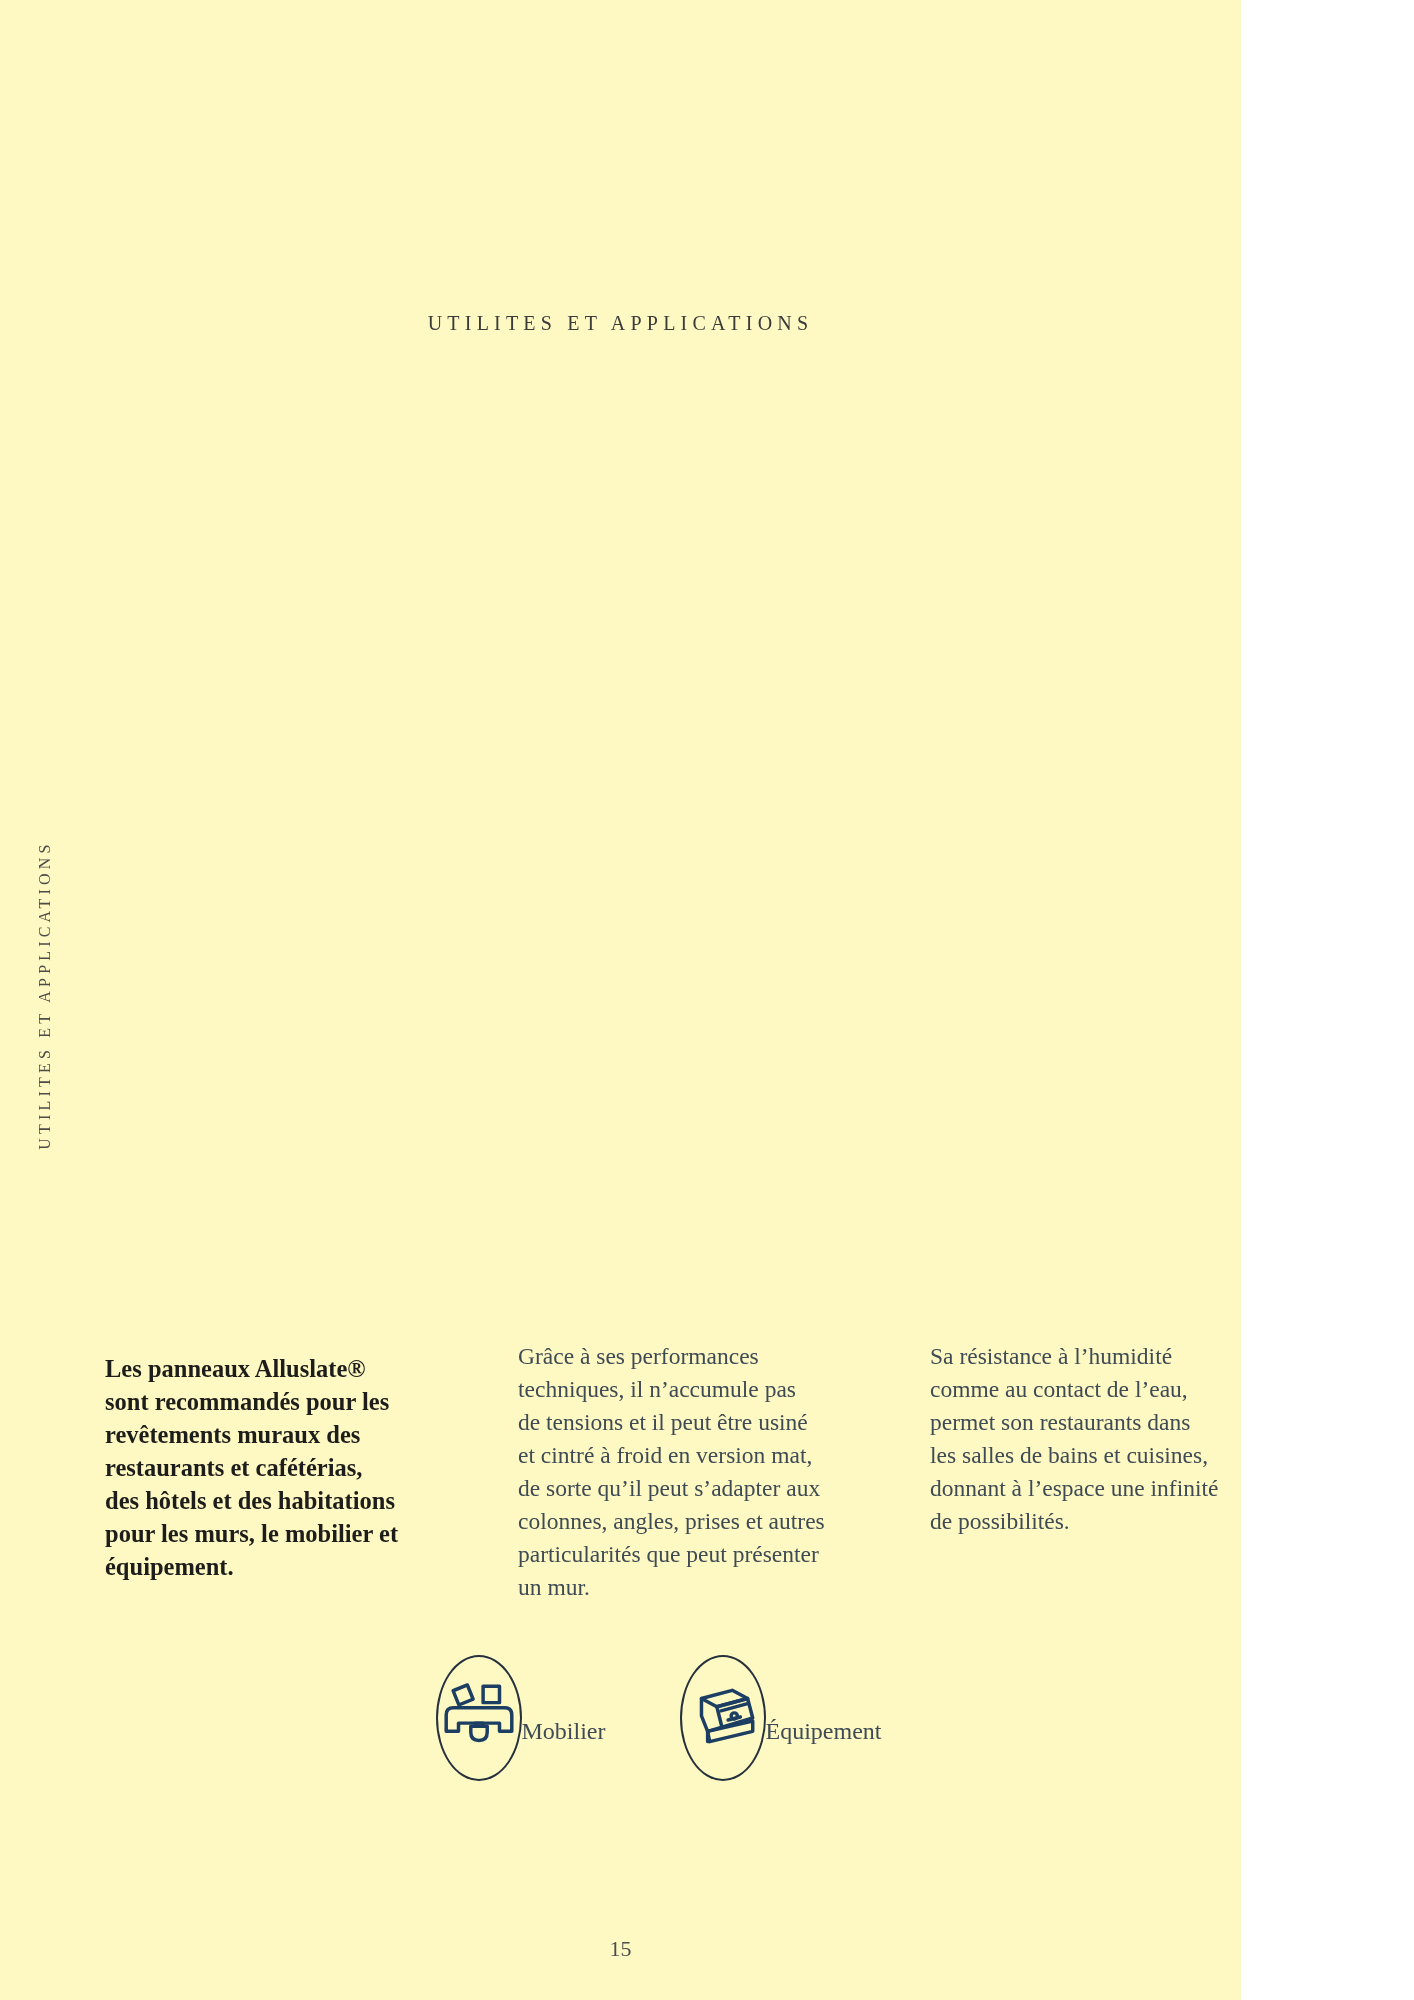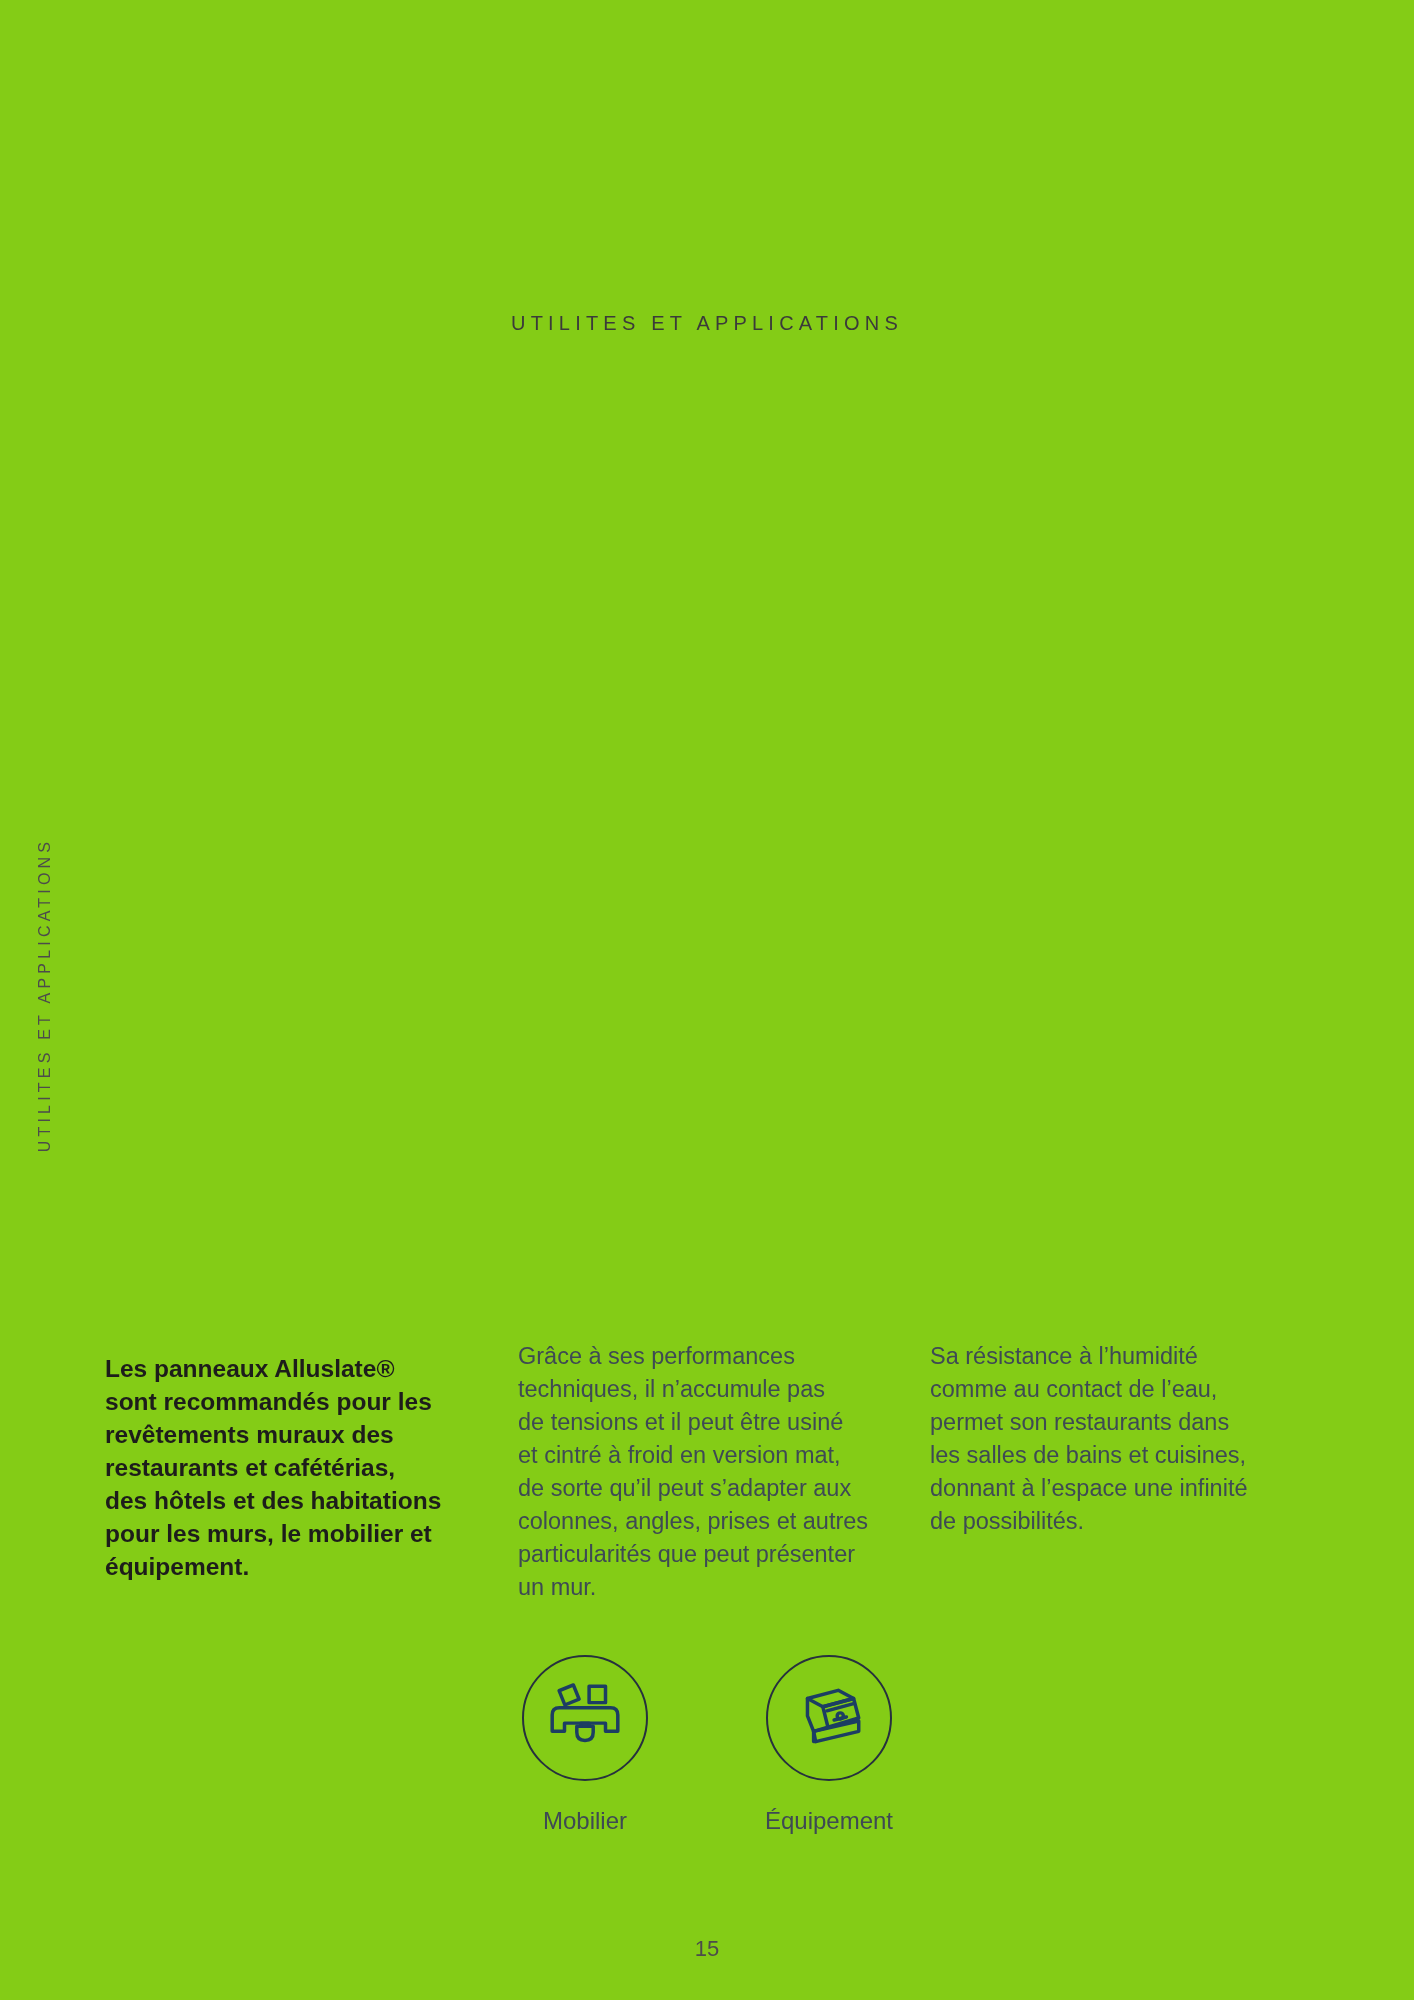--- a/index.html
+++ b/index.html
@@ -1,20 +1,20 @@
 <!DOCTYPE html>
 <html><head>
 <meta charset="utf-8">
 <style>
   html,body{margin:0;padding:0;background:#ffffff;}
   .page{
     position:relative;
-    width:1414px;height:2000px;
-    background:#84cc16;
-    font-family:Liberation Sans, sans-serif;
+    width:1241px;height:2000px;
+    background:#fef9c3;
+    font-family:Liberation Serif, serif;
     overflow:hidden;
   }
   .header-title{
     position:absolute;top:312px;left:0;width:100%;
     text-align:center;
     font-size:20px;letter-spacing:5.2px;
     color:#3b3b3a;font-weight:400;
   }
   .vertical-label{
     position:absolute;top:995px;left:45px;
@@ -37,21 +37,21 @@
   }
   .col1{left:105px;top:1336px;}
   .col2{left:518px;top:1340px;}
   .col3{left:930px;top:1340px;}
   .icons-row{
     position:absolute;top:1655px;left:50%;
     transform:translateX(-50%);
     display:flex;gap:118px;
   }
   .icon-item{
-    display:flex;flex-direction:column;align-items:center;
+    display:flex;flex-direction:row;align-items:center;
     width:126px;
   }
   .icon-circle{
     width:126px;height:126px;border-radius:50%;
     border:2px solid #26313e;
     box-sizing:border-box;
     display:flex;align-items:center;justify-content:center;
   }
   .icon-circle svg{display:block;}
   .icon-label{

